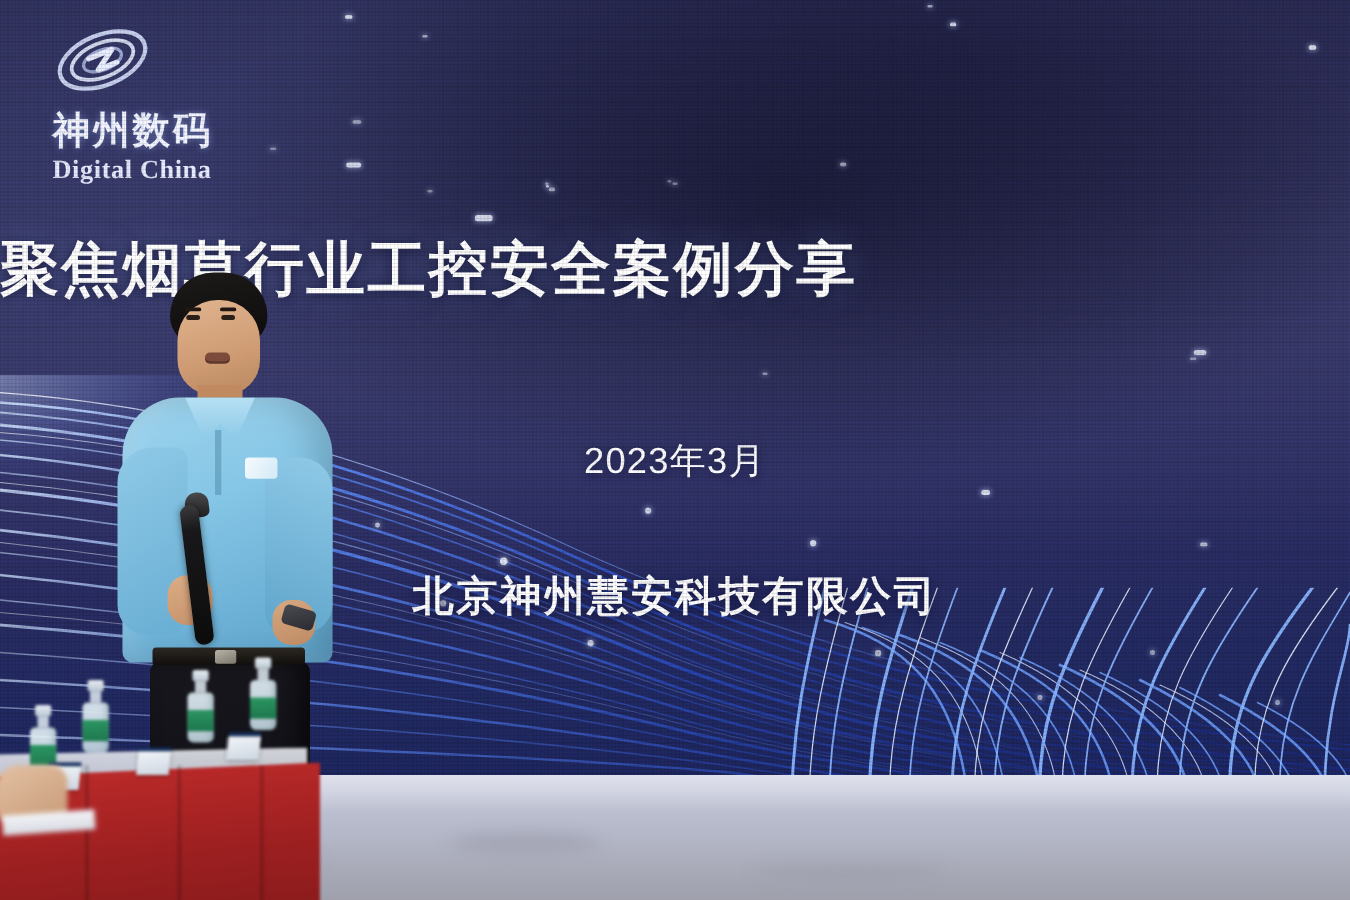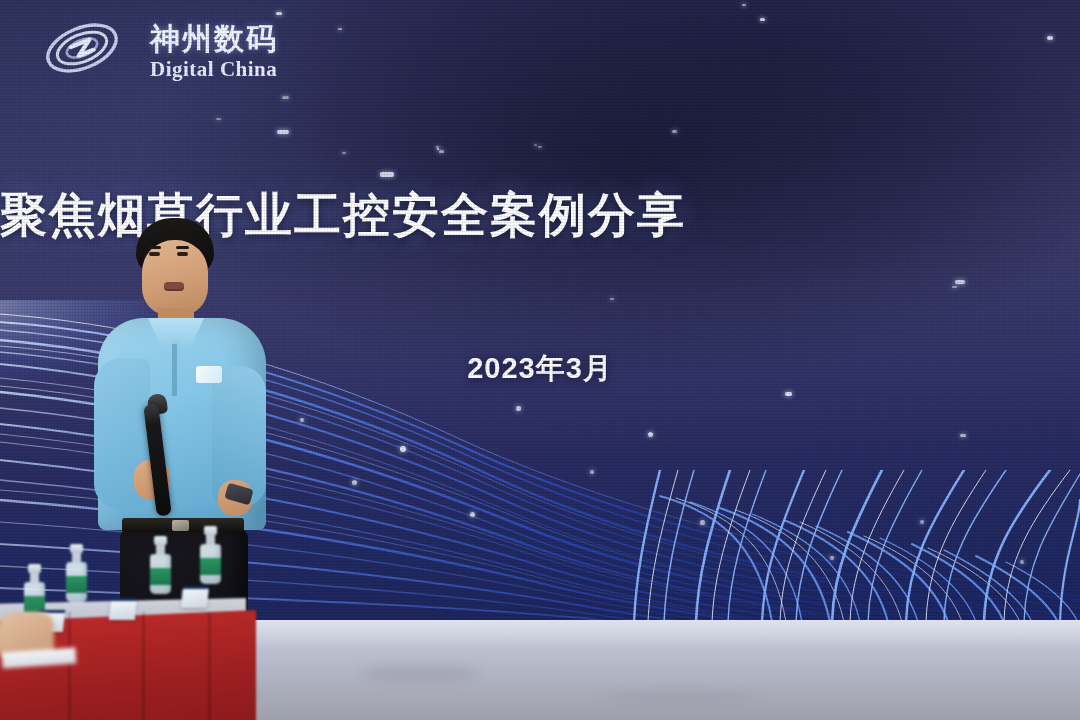--- a/index.html
+++ b/index.html
@@ -45,21 +45,21 @@
 
   
   .streaks{position:absolute;left:620px;top:470px;width:460px;height:152px;overflow:hidden;}
 
   
   .speck{position:absolute;background:#eef3ff;border-radius:2px;opacity:.85;
          box-shadow:0 0 4px 1px rgba(200,220,255,.55);}
 
   
   .logo-block{
-    position:absolute;left:42px;top:16px;display:flex;align-items:flex-end;gap:28px;
+    position:absolute;left:42px;top:16px;display:flex;align-items:flex-start;gap:10px;flex-direction:column;
   }
   .logo-mark{width:80px;height:64px;flex:0 0 auto;}
   .logo-text{display:flex;flex-direction:column;line-height:1;}
   .logo-cn{
     font-size:30px;font-weight:700;color:#f2f4ff;letter-spacing:2px;
     text-shadow:0 0 6px rgba(160,185,255,.5);
   }
   .logo-en{
     font-size:21px;font-weight:700;color:#e9ecff;letter-spacing:.5px;margin-top:5px;
     font-family:"Liberation Serif","DejaVu Serif",serif;
@@ -81,21 +81,21 @@
   }
 
   
   .main-title{
     position:absolute;left:0;right:0;top:184px;text-align:left;
     font-size:47px;font-weight:700;color:#ffffff;letter-spacing:2px;
     text-shadow:0 2px 10px rgba(10,10,40,.75), 0 0 22px rgba(150,180,255,.35);
   }
   .slide-date{
     position:absolute;left:0;right:0;top:349px;text-align:center;
-    font-size:29px;font-weight:700;color:#fdfdff;letter-spacing:1px;
+    font-size:29px;font-weight:400;color:#fdfdff;letter-spacing:1px;
     text-shadow:0 2px 8px rgba(10,10,40,.6);
   }
   .slide-company{
     position:absolute;left:0;right:0;top:455px;text-align:center;
     font-size:33px;font-weight:700;color:#ffffff;letter-spacing:2px;
     text-shadow:0 2px 9px rgba(8,12,50,.7);
   }
 
   
   .stage-floor{
@@ -356,20 +356,21 @@
       </div>
       <div class="logo-text">
         <span class="logo-cn">神州数码</span>
         <span class="logo-en">Digital China</span>
       </div>
     </div>
 
 
     <div class="main-title">聚焦烟草行业工控安全案例分享</div>
     <div class="slide-date">2023年3月</div>
+    <div class="slide-company">北京神州慧安科技有限公司</div>
   </div>
 
   <div class="stage-floor">
     <div class="floor-sheen"></div>
     <div class="floor-smudge" style="left:360px;top:46px;width:120px;height:16px;"></div>
     <div class="floor-smudge" style="left:600px;top:70px;width:160px;height:14px;opacity:.6;"></div>
     <div class="floor-smudge" style="left:170px;top:62px;width:90px;height:12px;opacity:.5;"></div>
   </div>
 
   <div class="speaker">

